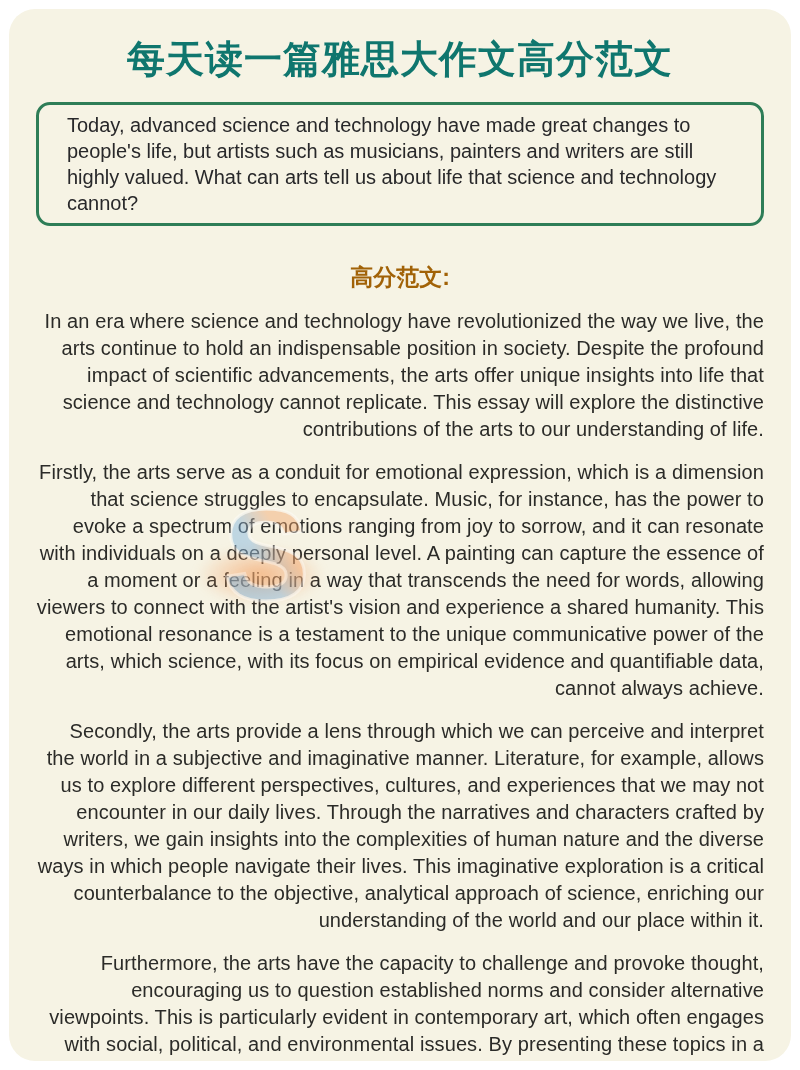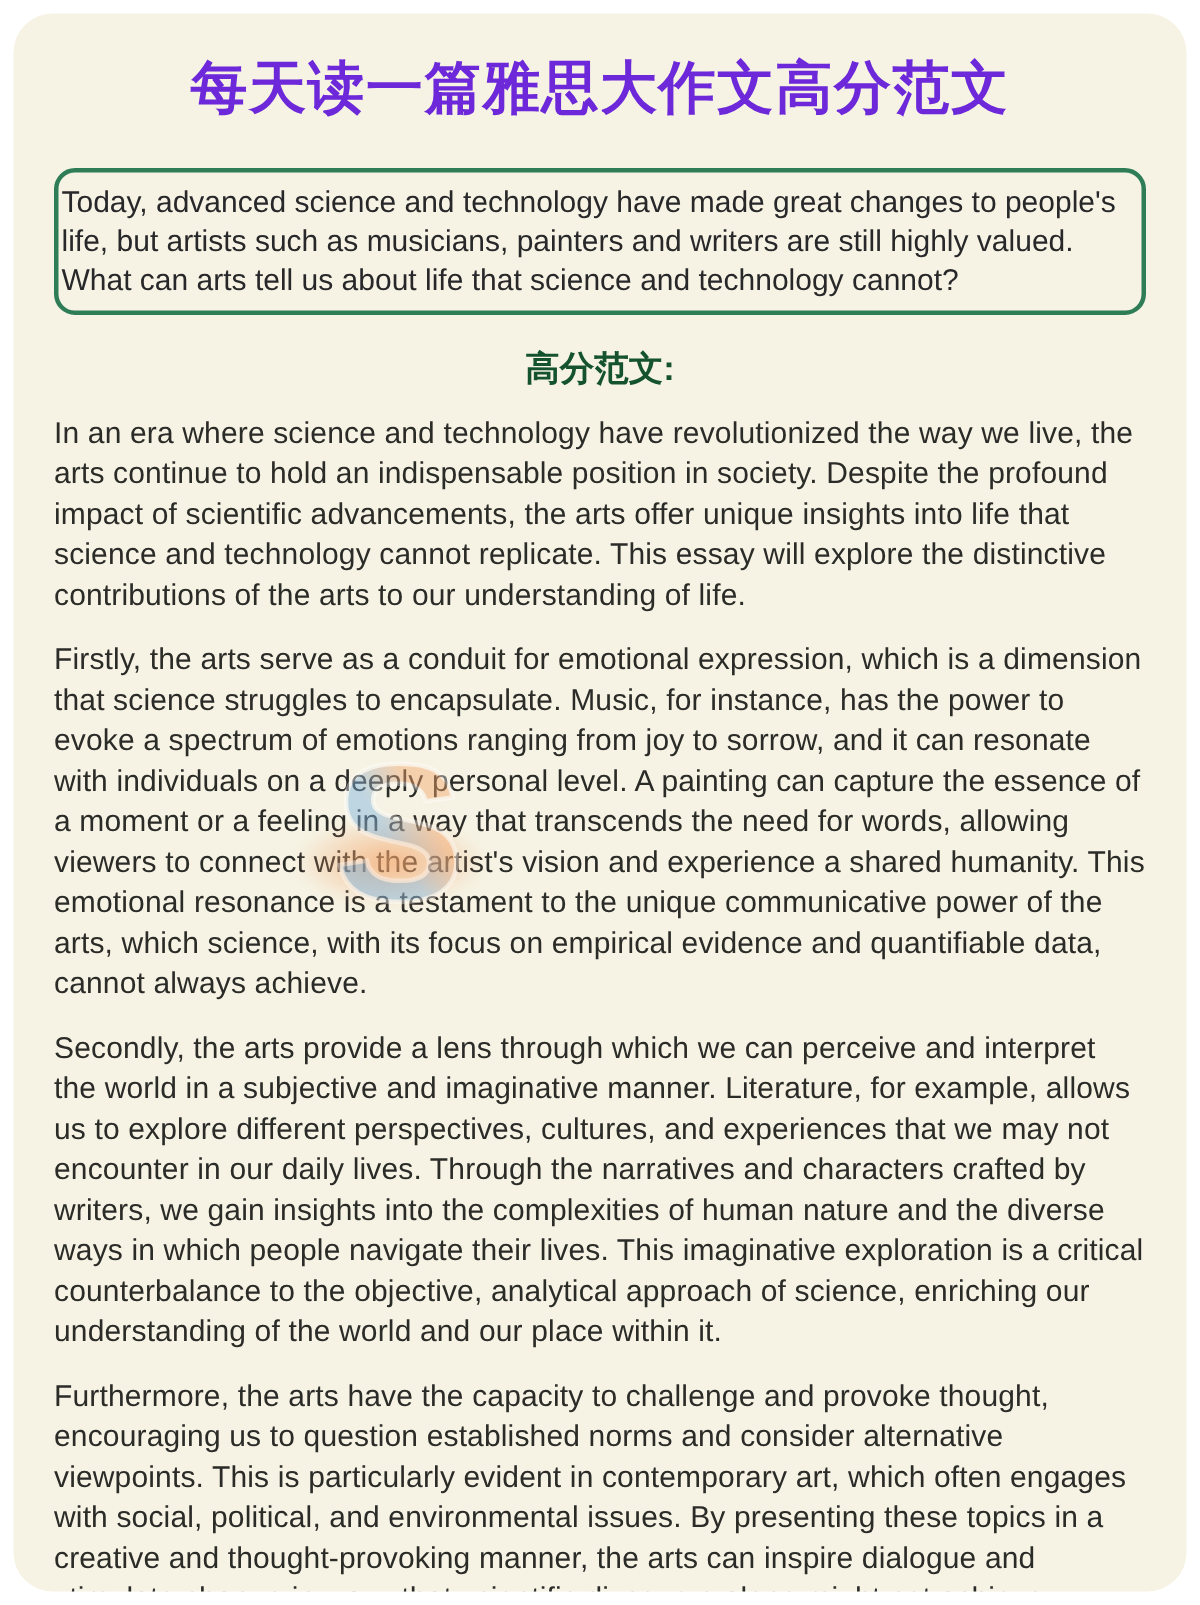--- a/index.html
+++ b/index.html
@@ -22,50 +22,50 @@
     box-sizing: border-box;
     padding: 0 27px;
     overflow: hidden;
   }
   .page-title {
     margin: 26px 0 0 0;
     text-align: center;
     font-size: 38px;
     line-height: 48px;
     font-weight: 800;
-    color: #6d28d9;
+    color: #0f766e;
     letter-spacing: 1px;
   }
   .prompt-box {
-    margin-top: 29px;
+    margin-top: 19px;
     border: 3px solid #2e7d57;
     border-radius: 14px;
-    padding: 7px 2px;
+    padding: 7px 28px;
     box-sizing: border-box;
     background: transparent;
   }
   .prompt-text {
     font-size: 20px;
     line-height: 26px;
     color: #28282a;
   }
   .section-heading {
-    margin-top: 20px;
+    margin-top: 36px;
     text-align: center;
     font-size: 23px;
     line-height: 30px;
     font-weight: 800;
-    color: #14532d;
+    color: #a16207;
   }
   .essay p {
     margin: 16px 0 0 0;
     font-size: 20px;
     line-height: 27px;
     color: #2b2b28;
-    text-align: left;
+    text-align: right;
     letter-spacing: 0.1px;
   }
   .watermark {
     position: absolute;
     left: 218px;
     top: 492px;
     display: flex;
     align-items: center;
     gap: 10px;
     opacity: 0.45;

